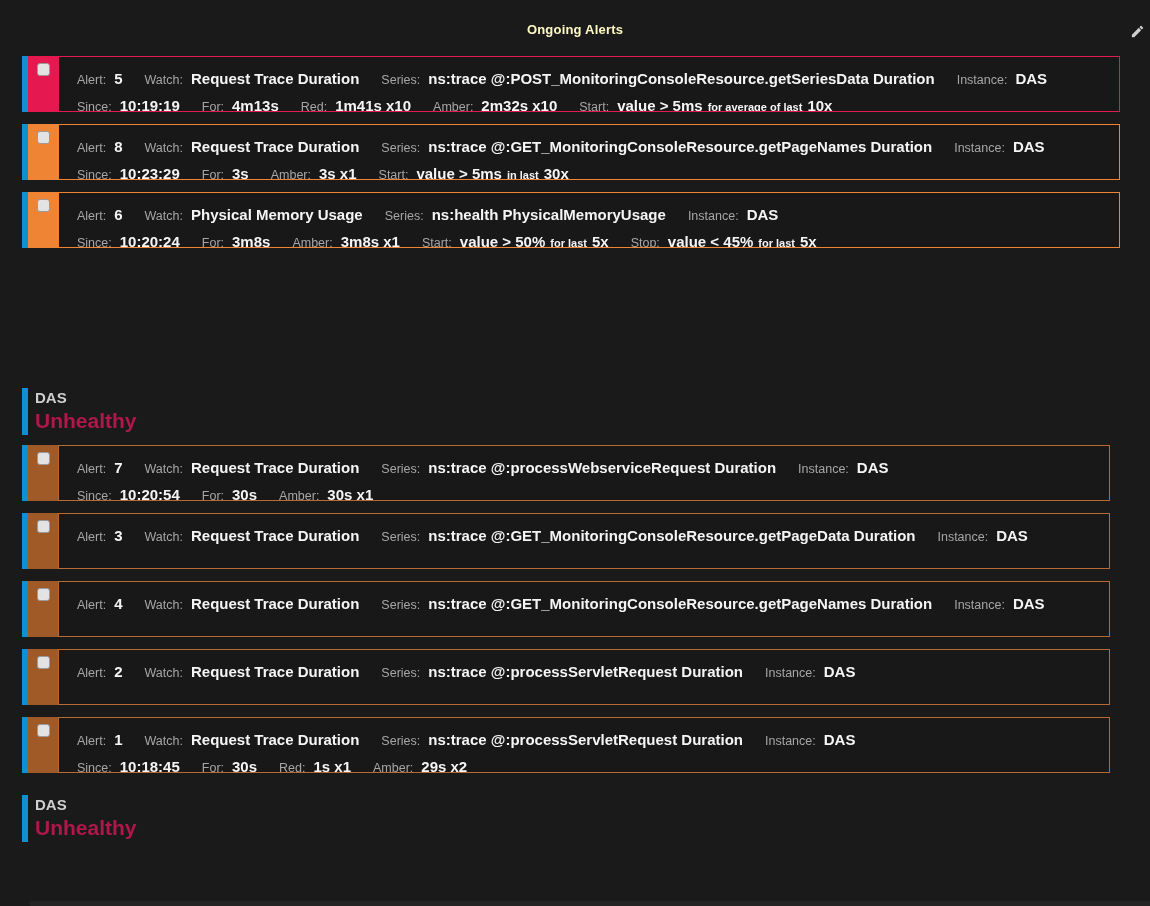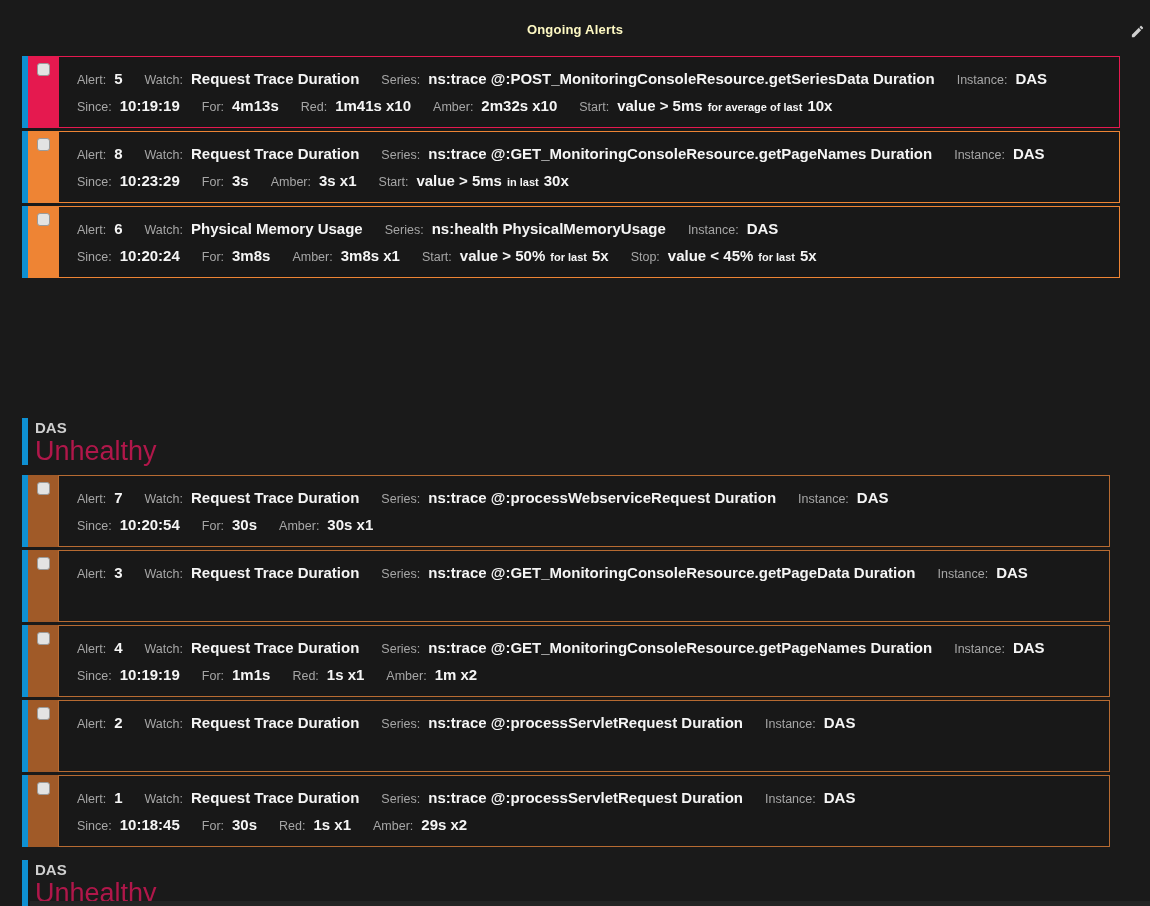--- a/index.html
+++ b/index.html
@@ -33,22 +33,22 @@
   .list-row { display: flex; margin: 10px 0 0 22px; width: 1100px; align-items: flex-end; }
   .list-row .alert-list { margin: 0; width: 1088px; }
   .scrollbar {
     width: 8px; margin-left: 4px;
     border-radius: 4px;
     background: #424242;
   }
 
   .alert-card {
     display: flex;
-    height: 72px;
-    margin-bottom: 3px;
+    height: 56px;
+    margin-bottom: 12px;
   }
   .level-bar { width: 6px; background: #0e90d2; }
   .level-block {
     width: 30px;
     display: flex;
     justify-content: center;
     align-items: flex-start;
     padding-top: 7px;
   }
   .checkbox {
@@ -75,21 +75,21 @@
   .status-block {
     display: flex;
     margin-left: 22px;
     align-items: stretch;
   }
   #status-1 { margin-top: 140px; }
   #status-2 { margin-top: 10px; }
   .status-rail { width: 6px; background: #0e90d2; }
   .status-text { padding-left: 7px; }
   .status-instance { font-size: 15px; font-weight: bold; color: #cfcfcf; line-height: 19px; }
-  .status-health { font-size: 27px; font-weight: normal; color: #b0174a; line-height: 28px; }
+  .status-health { font-size: 21px; font-weight: bold; color: #b0174a; line-height: 28px; }
 
   .bottom-strip {
     position: absolute;
     left: 30px; right: 0; bottom: 0;
     height: 5px;
     background: #242424;
   }
 </style>
 </head>
 <body>
@@ -168,21 +168,20 @@
             <div class="line"><span class="pair"><span class="lbl">Alert:</span><span class="val">3</span></span><span class="pair"><span class="lbl">Watch:</span><span class="val">Request Trace Duration</span></span><span class="pair"><span class="lbl">Series:</span><span class="val">ns:trace @:GET_MonitoringConsoleResource.getPageData Duration</span></span><span class="pair"><span class="lbl">Instance:</span><span class="val">DAS</span></span></div>
           </div>
         </div>
         <div class="alert-card">
           <div class="level-bar"></div>
           <div class="level-block" style="background: rgb(160, 90, 40);">
             <span class="checkbox"></span>
           </div>
           <div class="card-body" style="border-color: rgb(183, 107, 50);">
             <div class="line"><span class="pair"><span class="lbl">Alert:</span><span class="val">4</span></span><span class="pair"><span class="lbl">Watch:</span><span class="val">Request Trace Duration</span></span><span class="pair"><span class="lbl">Series:</span><span class="val">ns:trace @:GET_MonitoringConsoleResource.getPageNames Duration</span></span><span class="pair"><span class="lbl">Instance:</span><span class="val">DAS</span></span></div>
-            <div class="line"><span class="pair"><span class="lbl">Since:</span><span class="val">10:19:19</span></span><span class="pair"><span class="lbl">For:</span><span class="val">1m1s</span></span><span class="pair"><span class="lbl">Red:</span><span class="val">1s x1</span></span><span class="pair"><span class="lbl">Amber:</span><span class="val">1m x2</span></span></div>
           </div>
         </div>
         <div class="alert-card">
           <div class="level-bar"></div>
           <div class="level-block" style="background: rgb(160, 90, 40);">
             <span class="checkbox"></span>
           </div>
           <div class="card-body" style="border-color: rgb(183, 107, 50);">
             <div class="line"><span class="pair"><span class="lbl">Alert:</span><span class="val">2</span></span><span class="pair"><span class="lbl">Watch:</span><span class="val">Request Trace Duration</span></span><span class="pair"><span class="lbl">Series:</span><span class="val">ns:trace @:processServletRequest Duration</span></span><span class="pair"><span class="lbl">Instance:</span><span class="val">DAS</span></span></div>
           </div>

